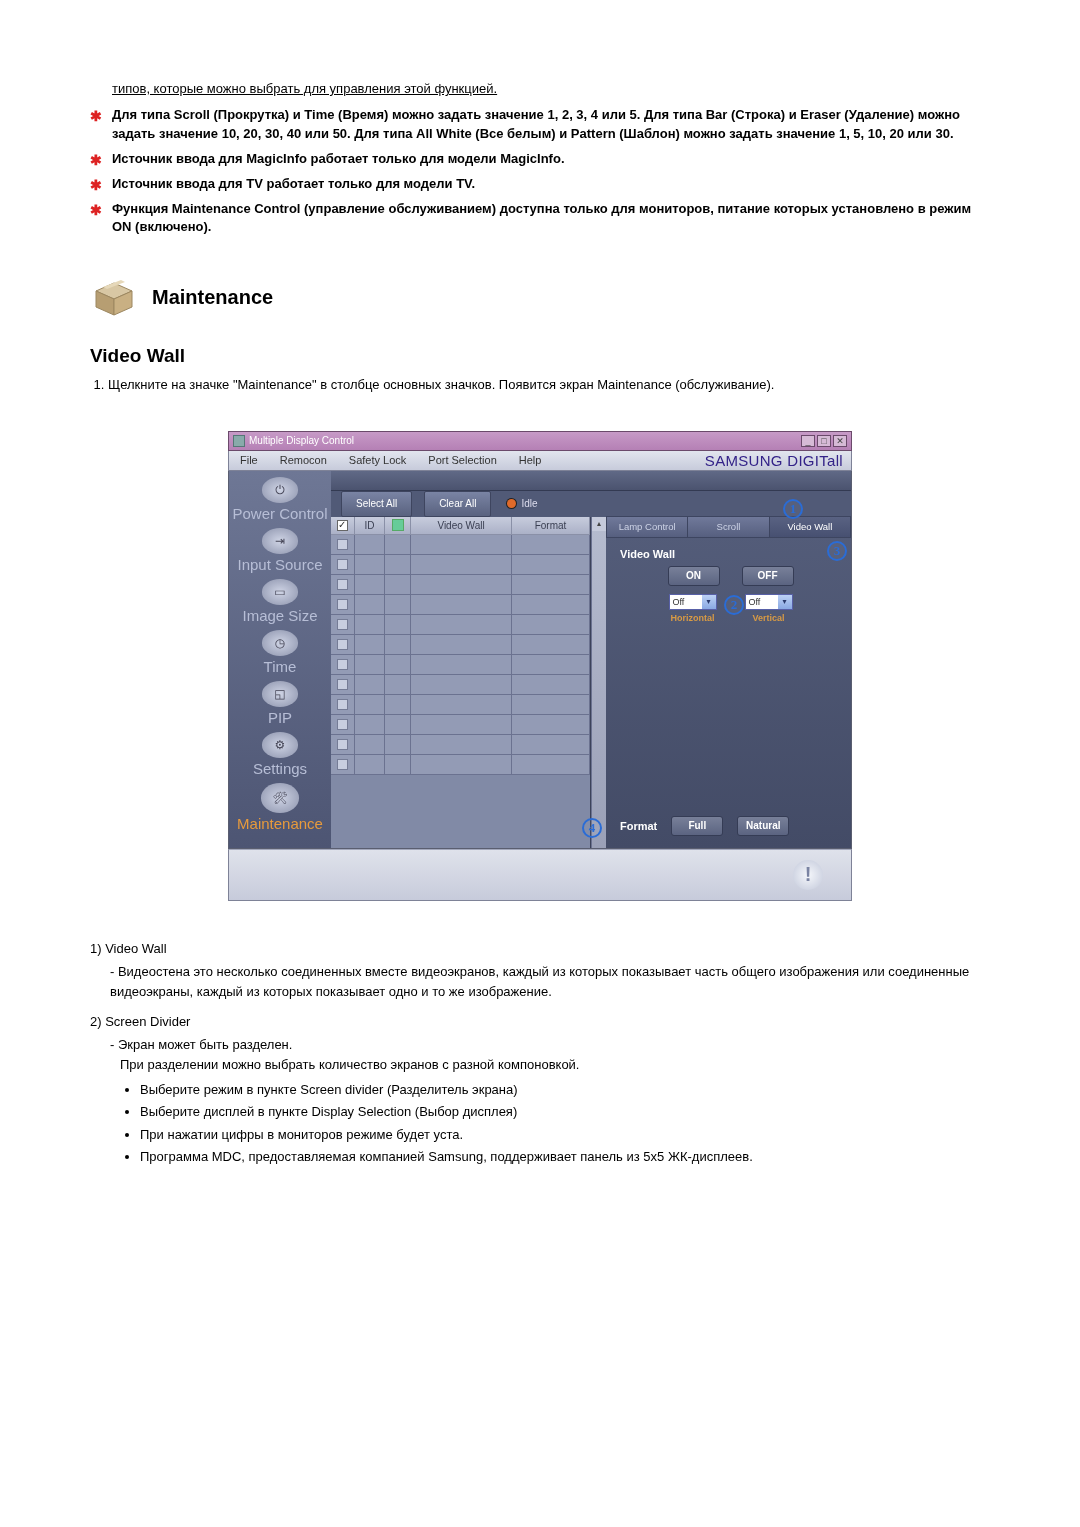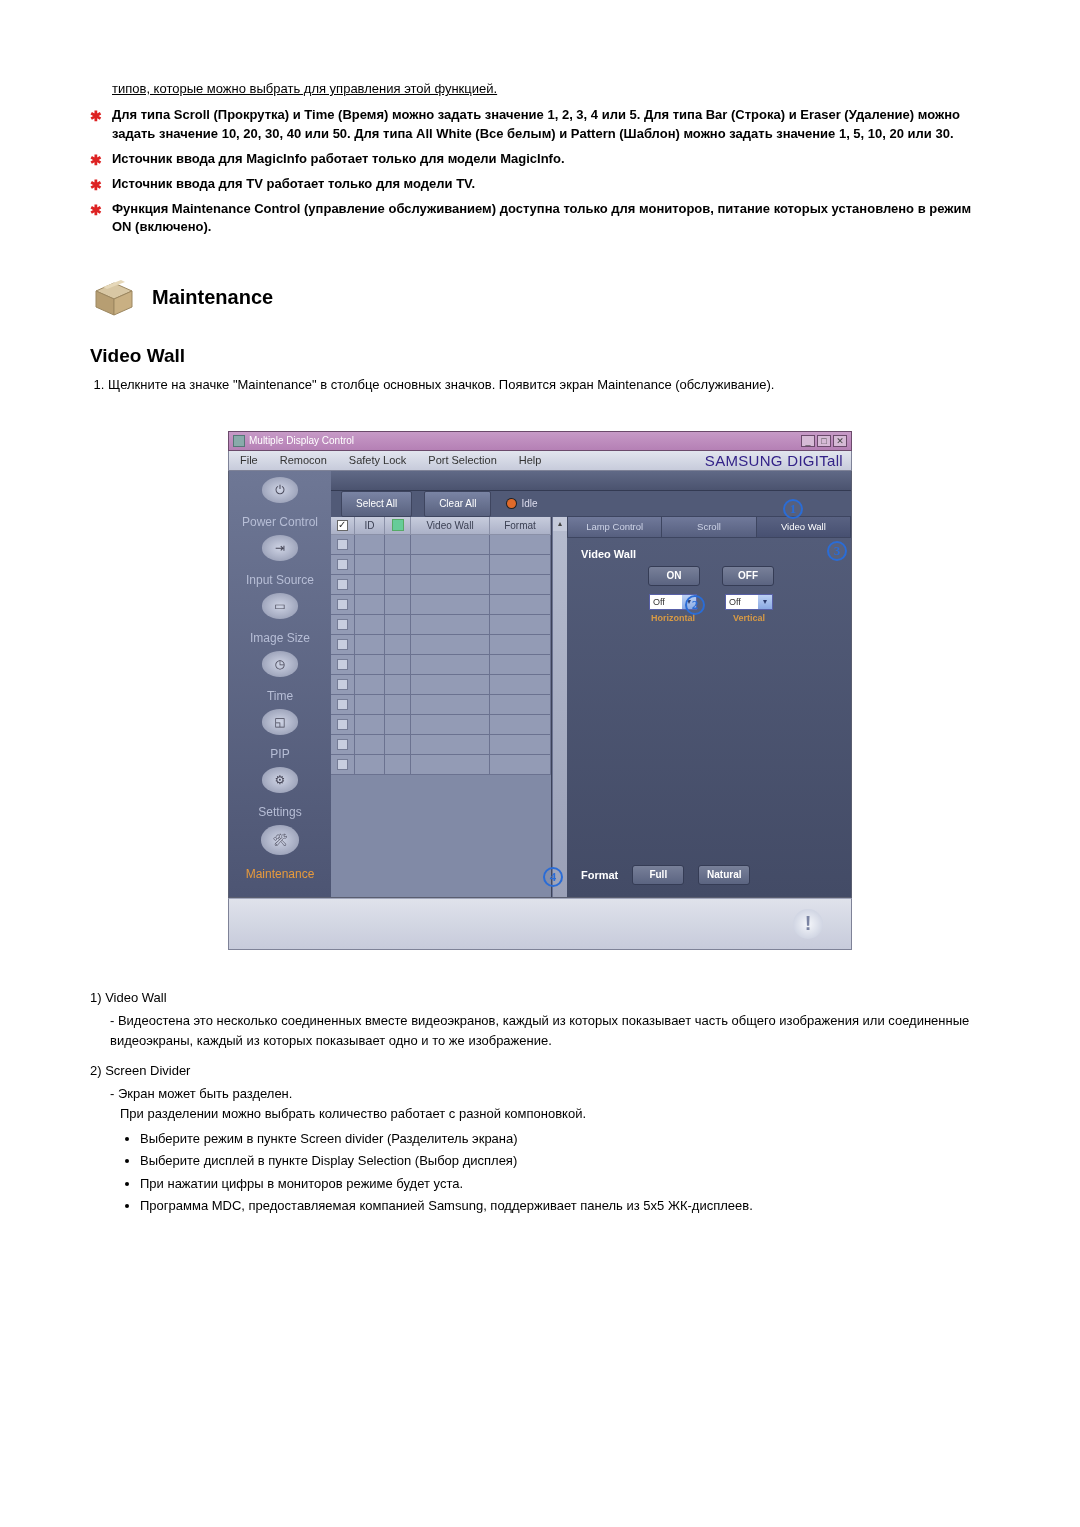--- a/index.html
+++ b/index.html
@@ -39,33 +39,33 @@
 
   .menubar { height:20px; background:linear-gradient(#e2e5ee,#c7cbdb); border:1px solid #7e8297; border-top:none; display:flex; align-items:center; font-size:11px; color:#333; }
   .menubar .mitem { padding:0 11px; }
   .brand { margin-left:auto; padding-right:8px; font-size:15px; color:#328; letter-spacing:0.3px; }
 
   .appbody { display:flex; border:1px solid #5a5e70; border-top:none; background:#3f465e; }
   .sidebar { width:102px; background:linear-gradient(#6e7795,#4d5573); padding:6px 0 10px 0; }
   .side-item { display:flex; flex-direction:column; align-items:center; margin-bottom:6px; }
   .side-ico { width:36px; height:26px; border-radius:50%/48%; background:radial-gradient(#cfd4e5,#8b92ab); display:flex; align-items:center; justify-content:center; font-size:12px; color:#445; }
   .side-ico.tall { height:30px; width:38px; }
-  .side-lbl { font-size:12px; color:#b7bed6; margin-top:12px; }
+  .side-lbl { font-size:15px; color:#b7bed6; margin-top:2px; }
   .side-lbl.active { color:#e79a3c; }
 
   .main { flex:1; display:flex; flex-direction:column; }
   .strip-top { height:20px; background:linear-gradient(#606986,#4b536f); border-bottom:1px solid #333a52; }
 
   .toolbar { height:26px; display:flex; align-items:center; gap:12px; padding-left:10px; background:#515a77; }
   .tbtn { height:18px; padding:12px 14px; font-size:10px; color:#fff; background:linear-gradient(#7a84a4,#59627f); border:1px solid #3e455f; border-radius:2px; display:flex; align-items:center; }
   .idle { display:flex; align-items:center; gap:5px; font-size:10px; color:#dde; margin-left:4px; }
   .idle .dot { width:9px; height:9px; border-radius:50%; background:#e06a2a; box-shadow:0 0 0 1px #222; }
 
   .midrow { display:flex; flex:1; }
-  .tablecol { width:221px; background:#818aa6; display:flex; flex-direction:column; border-right:1px solid #3c425a; }
+  .tablecol { width:260px; background:#818aa6; display:flex; flex-direction:column; border-right:1px solid #3c425a; }
   .thead { display:flex; height:18px; font-size:10px; color:#3a3f52; }
   .th { background:linear-gradient(#c7ccdd,#abb1c7); border-right:1px solid #8a90a7; border-bottom:1px solid #8a90a7; display:flex; align-items:center; justify-content:center; }
   .th.c1 { width:24px; }
   .th.c2 { width:30px; }
   .th.c3 { width:26px; }
   .th.c4 { flex:1.3; }
   .th.c5 { flex:1; }
   .th .grn { width:12px; height:12px; border:1px solid #5a6; background:#6c9; }
   .th .chk { width:11px; height:11px; border:1px solid #666; background:#fff; position:relative; }
   .th .chk::after { content:"✓"; position:absolute; left:0; top:-2px; font-size:10px; color:#333; }
@@ -399,21 +399,21 @@
     <span class="desc-num">1)</span>
     <span class="desc-title">Video Wall</span>
     <div class="desc-sub dash">- Видеостена это несколько соединенных вместе видеоэкранов, каждый из которых показывает часть общего изображения или соединенные видеоэкраны, каждый из которых показывает одно и то же изображение.</div>
   </div>
 
   <div class="desc-item">
     <span class="desc-num">2)</span>
     <span class="desc-title">Screen Divider</span>
     <div class="desc-sub">
       <div>- Экран может быть разделен.</div>
-      <div style="margin-left:10px;">При разделении можно выбрать количество работает с разной компоновкой.</div>
+      <div style="margin-left:10px;">При разделении можно выбрать количество экранов с разной компоновкой.</div>
     </div>
     <ul class="bullets">
       <li>Выберите режим в пункте Screen divider (Разделитель экрана)</li>
       <li>Выберите дисплей в пункте Display Selection (Выбор дисплея)</li>
       <li>При нажатии цифры в мониторов режиме будет уста.</li>
       <li>Программа MDC, предоставляемая компанией Samsung, поддерживает панель из 5x5 ЖК-дисплеев.</li>
     </ul>
   </div>
 </div>
 

